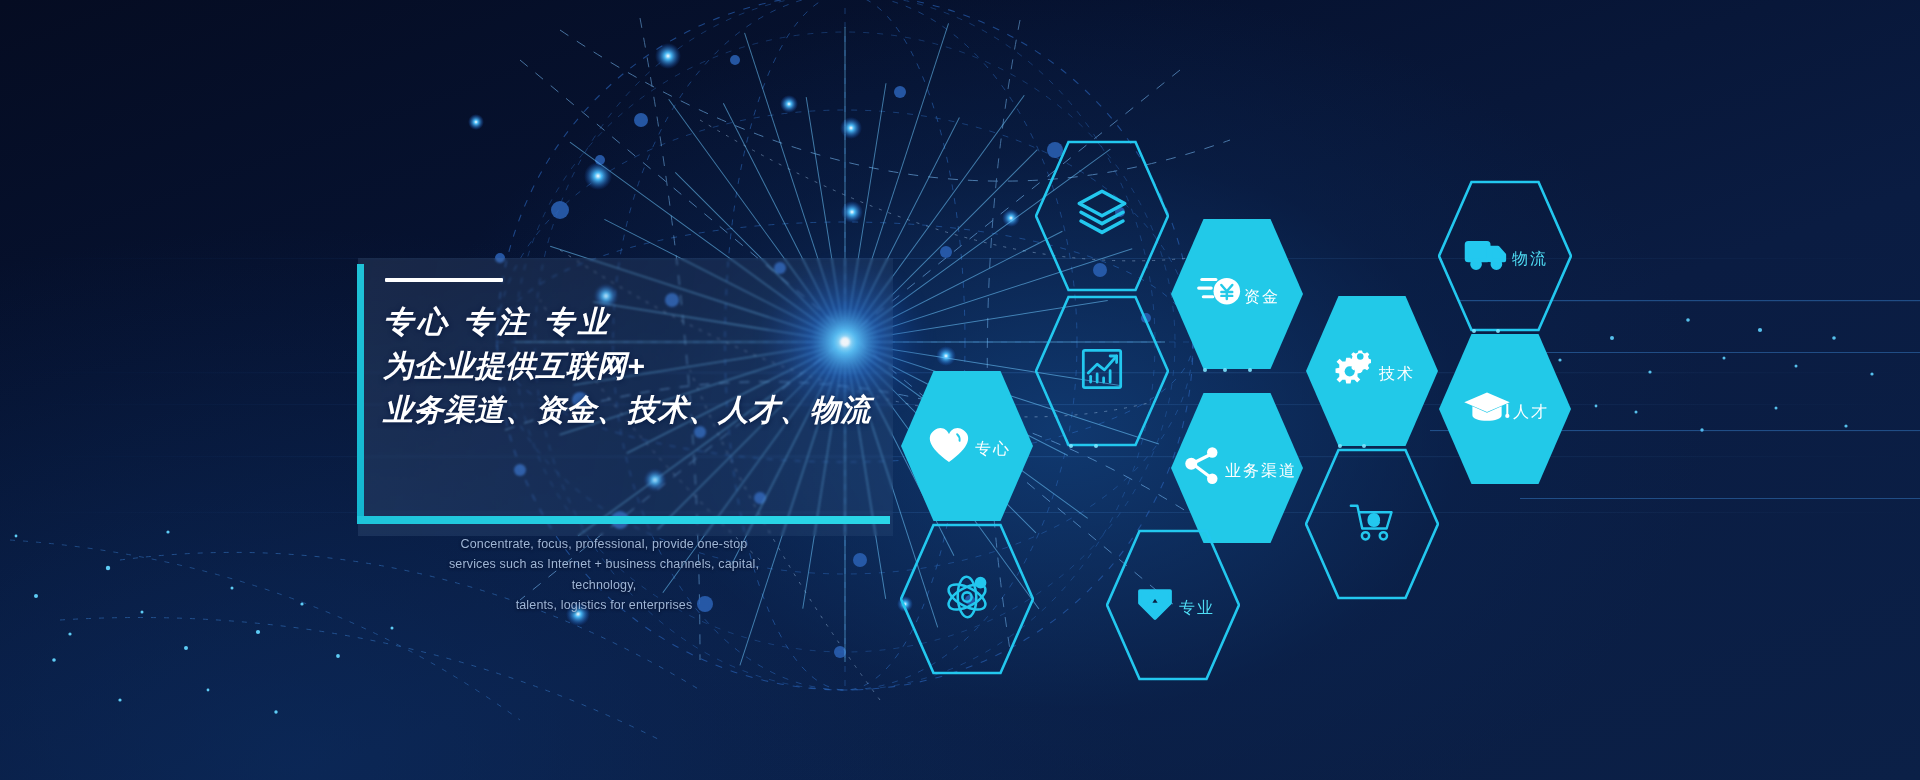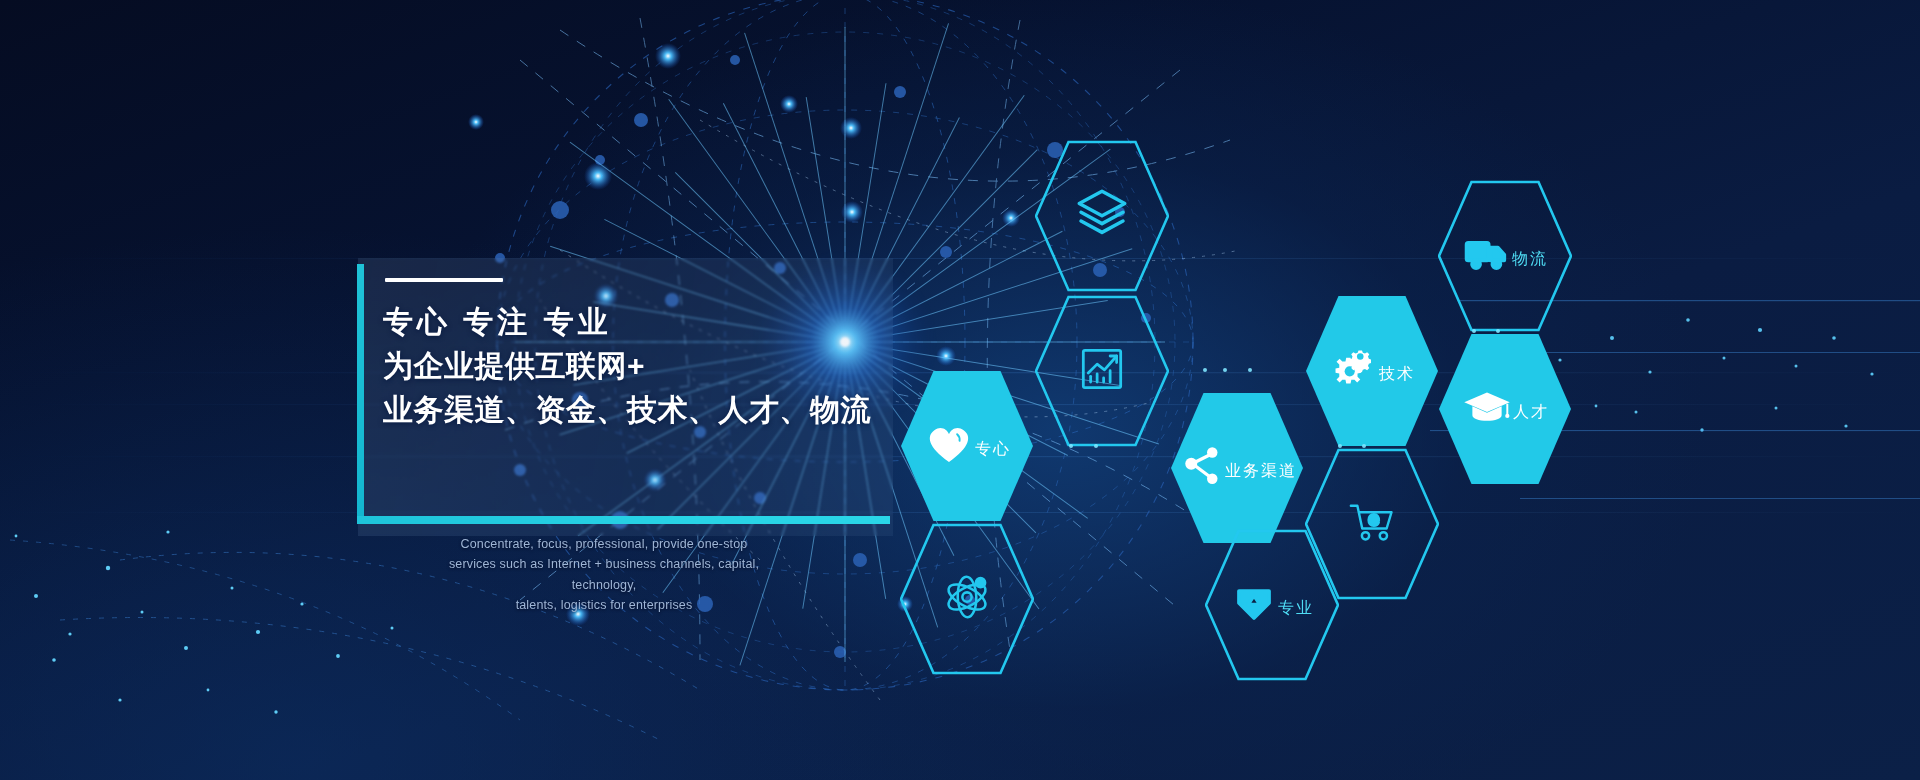--- a/index.html
+++ b/index.html
@@ -32,20 +32,21 @@
   #panel-bottom-bar{
     position:absolute;left:357px;top:516px;width:533px;height:8px;
     background:linear-gradient(90deg,#1ec4da 0%,#28d3e6 60%,#2ad6e8 100%);
   }
   #copy{position:absolute;left:383px;top:278px;width:560px;}
   #rule{width:118px;height:4px;background:#ffffff;margin:0 0 20px 2px;border-radius:1px;}
   .hl{
     color:#ffffff;font-weight:700;font-size:30px;line-height:1.33;
     letter-spacing:.5px;margin:0 0 4px 0;white-space:nowrap;
     text-shadow:0 1px 5px rgba(0,20,60,.85);
+    font-style:italic;
   }
   .hl.sp{letter-spacing:4px;}
   #sub{
     position:absolute;left:424px;top:534px;width:360px;text-align:center;
     color:#9fb6d6;font-size:12.5px;line-height:1.62;letter-spacing:.15px;
     text-shadow:0 1px 3px rgba(0,10,35,.9);
   }
 
   
   .hex{
@@ -319,20 +320,42 @@
           <line x1="18" y1="48" x2="18" y2="41" stroke="#23c8ef" stroke-width="3.4"></line>
           <line x1="26" y1="48" x2="26" y2="38" stroke="#23c8ef" stroke-width="3.4"></line>
           <line x1="34" y1="48" x2="34" y2="43" stroke="#23c8ef" stroke-width="3.4"></line>
           <line x1="42" y1="48" x2="42" y2="34" stroke="#23c8ef" stroke-width="3.4"></line>
         </svg>
       </span>
       <span class="lbl"></span>
     </div>
   </div>
 
+  <div class="hex filled" style="left:1170px;top:218px;width:134px;height:152px;">
+    <div class="shape">
+      <svg viewBox="0 0 134 152">
+          <polygon points="33.5,1 100.5,1 133,76 100.5,151 33.5,151 1,76" fill="#22c9e8"></polygon>
+        </svg>
+    </div>
+    <div class="body">
+      <span class="ic">
+        <svg width="50" height="50" viewBox="0 0 64 64">
+          <rect x="8" y="14" width="22" height="4" rx="2" fill="#fff"></rect>
+          <rect x="4" y="25" width="20" height="4" rx="2" fill="#fff"></rect>
+          <rect x="10" y="36" width="16" height="4" rx="2" fill="#fff"></rect>
+          <circle cx="42" cy="31" r="17" fill="#fff"></circle>
+          <path d="M35 23 L42 31 L49 23" fill="none" stroke="#22c9e8" stroke-width="3.2" stroke-linecap="round"></path>
+          <line x1="42" y1="31" x2="42" y2="41" stroke="#22c9e8" stroke-width="3.2" stroke-linecap="round"></line>
+          <line x1="35" y1="32" x2="49" y2="32" stroke="#22c9e8" stroke-width="3" stroke-linecap="round"></line>
+          <line x1="35" y1="37" x2="49" y2="37" stroke="#22c9e8" stroke-width="3" stroke-linecap="round"></line>
+        </svg>
+      </span>
+      <span class="lbl">资金</span>
+    </div>
+  </div>
 
   <div class="hex filled" style="left:1305px;top:295px;width:134px;height:152px;">
     <div class="shape">
       <svg viewBox="0 0 134 152">
           <polygon points="33.5,1 100.5,1 133,76 100.5,151 33.5,151 1,76" fill="#22c9e8"></polygon>
         </svg>
     </div>
     <div class="body">
       <span class="ic">
         <svg width="50" height="50" viewBox="0 0 64 64">
@@ -458,21 +481,21 @@
           <ellipse cx="32" cy="32" rx="24" ry="11" fill="none" stroke="#23c8ef" stroke-width="3" transform="rotate(-28 32 32)"></ellipse>
           <ellipse cx="32" cy="32" rx="24" ry="11" fill="none" stroke="#23c8ef" stroke-width="3" transform="rotate(88 32 32)"></ellipse>
           <circle cx="32" cy="32" r="5.5" fill="none" stroke="#23c8ef" stroke-width="3"></circle>
           <circle cx="48" cy="15" r="4.5" fill="#23c8ef"></circle>
         </svg>
       </span>
       <span class="lbl"></span>
     </div>
   </div>
 
-  <div class="hex outline" style="left:1205px;top:525px;width:134px;height:160px;">
+  <div class="hex outline" style="left:1106px;top:525px;width:134px;height:160px;">
     <div class="shape">
       <svg viewBox="0 0 134 152">
           <polygon points="33.5,2 100.5,2 133,76 100.5,150 33.5,150 1,76" fill="none" stroke="#23c8ef" stroke-width="2.6"></polygon>
         </svg>
     </div>
     <div class="body">
       <span class="ic">
         <svg width="48" height="48" viewBox="0 0 64 64">
           <path d="M12 16 h40 v16 L32 52 L12 32z" fill="#23c8ef"></path>
           <polygon points="32,22 40,34 24,34" fill="#0b2244"></polygon>

